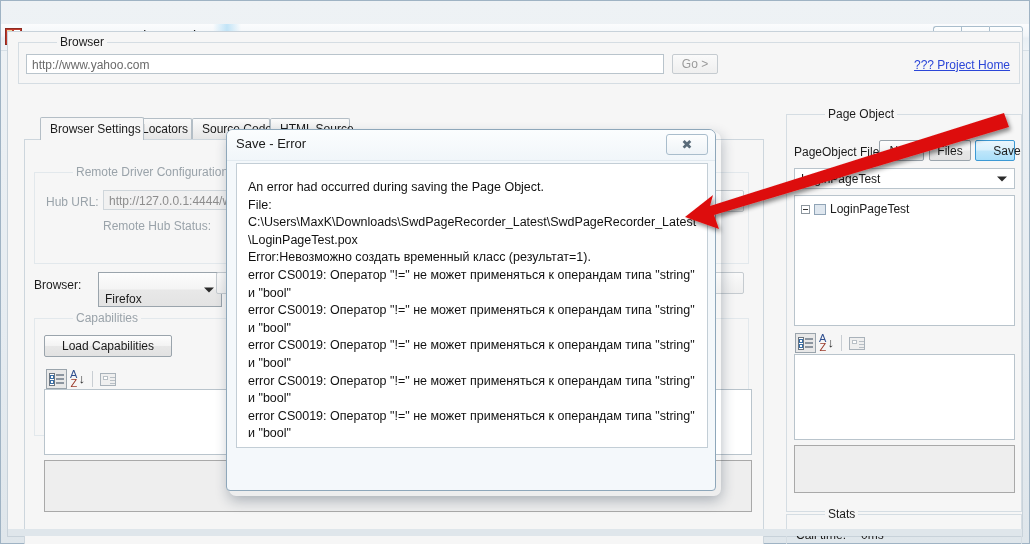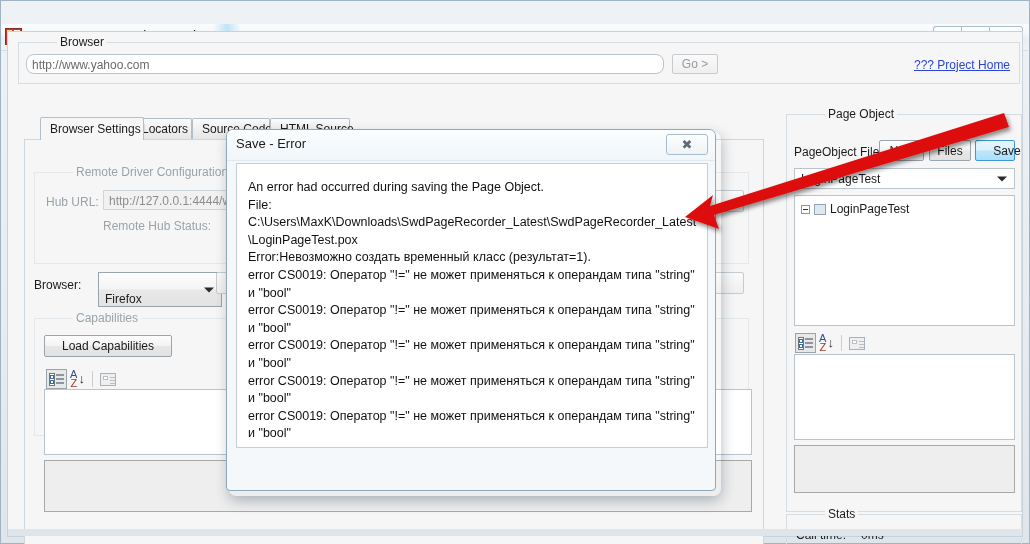--- a/index.html
+++ b/index.html
@@ -289,21 +289,21 @@
           <span class="glyph-close">✖</span>
         </div>
       </div>
     </div>
 
     <div class="client">
 
       <div class="group" style="left:10px;top:10px;width:1002px;height:42px;">
         <div class="glabel">Browser</div>
       </div>
-      <div class="textbox" style="left:18px;top:22px;width:638px;height:20px;border-radius:8px;">http://www.yahoo.com</div>
+      <div class="textbox" style="left:18px;top:22px;width:638px;height:20px;">http://www.yahoo.com</div>
       <div class="btn dimmed" style="left:664px;top:22px;width:46px;height:20px;">Go &gt;</div>
       <div class="link" style="left:906px;top:26px;">??? Project Home</div>
 
       <div class="tabpage"></div>
       <div class="tabstrip">
         <div class="tab sel" style="left:16px;width:104px;">Browser Settings</div>
         <div class="tab" style="left:108px;width:60px;">Locators</div>
         <div class="tab" style="left:168px;width:78px;">Source Code</div>
         <div class="tab" style="left:246px;width:80px;">HTML Source</div>
       </div>

